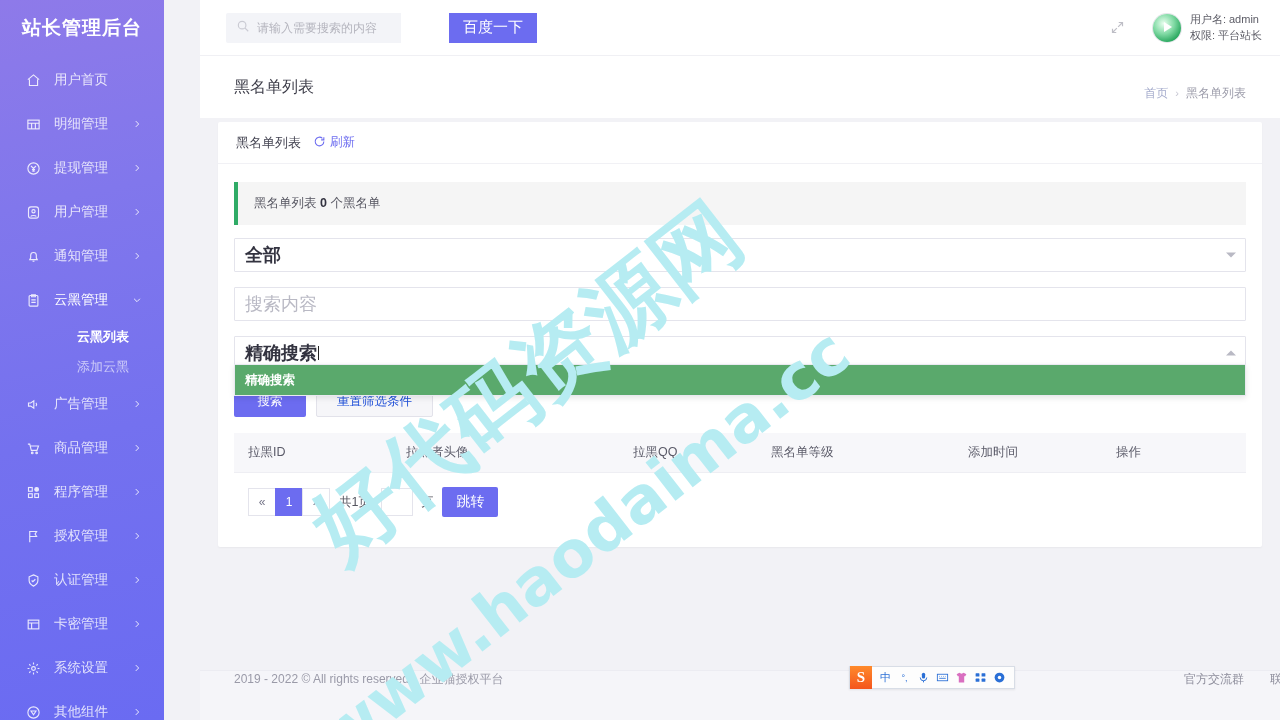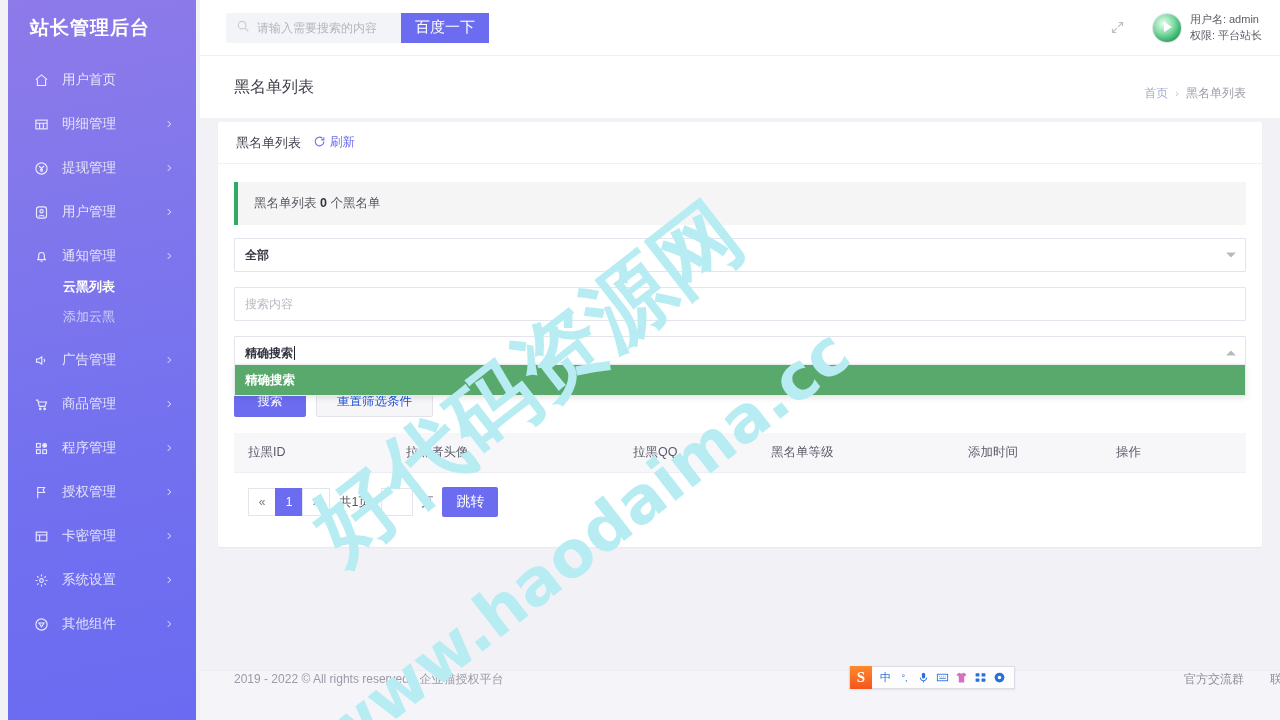--- a/index.html
+++ b/index.html
@@ -7,22 +7,22 @@
     width: 1280px; height: 720px;
     font-family: "Liberation Sans", "DejaVu Sans", sans-serif;
     font-size: 13px;
     overflow: hidden;
     background: #f2f2f6;
   }
   #app { position: relative; width: 1280px; height: 720px; }
 
   
   .sidebar {
-    position: absolute; left: 8px; top: 0;
-    width: 188px; height: 720px;
+    position: absolute; left: 0; top: 0;
+    width: 164px; height: 720px;
     background: linear-gradient(168deg, #8e7ae9 0%, #8177ec 28%, #7471ef 60%, #6a6bf2 100%);
     overflow: hidden;
   }
   .logo {
     height: 56px; line-height: 56px;
     color: #ffffff; font-size: 19px; font-weight: 600;
     padding-left: 22px; letter-spacing: 1px;
   }
   .nav { padding-top: 2px; }
   .nav-item {
@@ -39,38 +39,39 @@
   }
   .nav-icon svg { width: 15px; height: 15px; display: block; }
   .nav-arrow {
     position: absolute; right: 22px; top: 50%;
     transform: translateY(-50%);
     width: 10px; height: 10px; opacity: .85;
   }
   .nav-arrow svg { width: 10px; height: 10px; display: block; }
   .subnav { }
   .sub-item {
-    height: 30px; display: flex; align-items: flex-start;
-    padding-left: 55px; font-size: 13px;
+    height: 30px; display: flex; align-items: center;
+    padding-left: 77px; font-size: 13px;
     color: rgba(255,255,255,0.62); cursor: pointer;
   }
   .sub-item.active { color: #ffffff; font-weight: 600; }
 
   
   .header {
     position: absolute; left: 200px; top: 0;
     width: 1080px; height: 56px;
     background: #ffffff;
     display: flex; align-items: center;
     border-bottom: 1px solid #f0f0f4;
   }
   .searchbox {
     margin-left: 26px;
     display: flex; align-items: center;
     height: 30px;
+    gap: 48px;
   }
   .search-field {
     width: 175px; height: 30px;
     background: #f3f4f8;
     display: flex; align-items: center;
     padding: 0 8px 0 10px;
     border-radius: 2px 0 0 2px;
   }
   .search-field svg { width: 14px; height: 14px; opacity: .45; flex: 0 0 auto;}
   .search-input {
@@ -161,21 +162,21 @@
   }
   .alert b { font-weight: 700; color: #333340; }
 
   .field {
     width: 100%; height: 34px;
     border: 1px solid #e4e4ec;
     background: #fff;
     display: flex; align-items: center;
     padding: 0 10px;
     margin-bottom: 15px;
-    font-size: 12px;
+    font-size: 18px;
     position: relative;
     border-radius: 1px;
   }
   .field .val { color: #333340; font-weight: 600; }
   .field .ph  { color: #b9b9c4; }
   .field .caret {
     display: inline-block; width: 1px; height: 14px;
     background: #222; margin-left: 1px;
   }
   .chev {
@@ -392,20 +393,35 @@
             </svg>
           </span>
         <span>通知管理</span>
         <span class="nav-arrow">
             <svg viewBox="0 0 24 24" fill="none" stroke="#fff" stroke-width="2.4">
               <path d="M9 5l7 7-7 7"></path>
             </svg>
           </span>
       </div>
 
+      <div class="nav-item open">
+        <span class="nav-icon">
+            <svg viewBox="0 0 24 24" fill="none" stroke="#fff" stroke-width="1.8">
+              <rect x="5" y="4" width="14" height="17" rx="1.5"></rect>
+              <path d="M9 3h6v3H9z"></path>
+              <path d="M8.5 11h7M8.5 15h7"></path>
+            </svg>
+          </span>
+        <span>云黑管理</span>
+        <span class="nav-arrow">
+            <svg viewBox="0 0 24 24" fill="none" stroke="#fff" stroke-width="2.4">
+              <path d="M5 9l7 7 7-7"></path>
+            </svg>
+          </span>
+      </div>
 
       <div class="subnav">
         <div class="sub-item active">
           <span>云黑列表</span>
         </div>
         <div class="sub-item">
           <span>添加云黑</span>
         </div>
       </div>
 
@@ -465,20 +481,34 @@
             </svg>
           </span>
         <span>授权管理</span>
         <span class="nav-arrow">
             <svg viewBox="0 0 24 24" fill="none" stroke="#fff" stroke-width="2.4">
               <path d="M9 5l7 7-7 7"></path>
             </svg>
           </span>
       </div>
 
+      <div class="nav-item">
+        <span class="nav-icon">
+            <svg viewBox="0 0 24 24" fill="none" stroke="#fff" stroke-width="1.8">
+              <path d="M12 3l7 3v6c0 4-3 7-7 9-4-2-7-5-7-9V6l7-3z"></path>
+              <path d="M9 12l2 2 4-4"></path>
+            </svg>
+          </span>
+        <span>认证管理</span>
+        <span class="nav-arrow">
+            <svg viewBox="0 0 24 24" fill="none" stroke="#fff" stroke-width="2.4">
+              <path d="M9 5l7 7-7 7"></path>
+            </svg>
+          </span>
+      </div>
 
       <div class="nav-item">
         <span class="nav-icon">
             <svg viewBox="0 0 24 24" fill="none" stroke="#fff" stroke-width="1.8">
               <rect x="3.5" y="5" width="17" height="14"></rect>
               <path d="M3.5 9.5h17M9 9.5V19"></path>
             </svg>
           </span>
         <span>卡密管理</span>
         <span class="nav-arrow">

